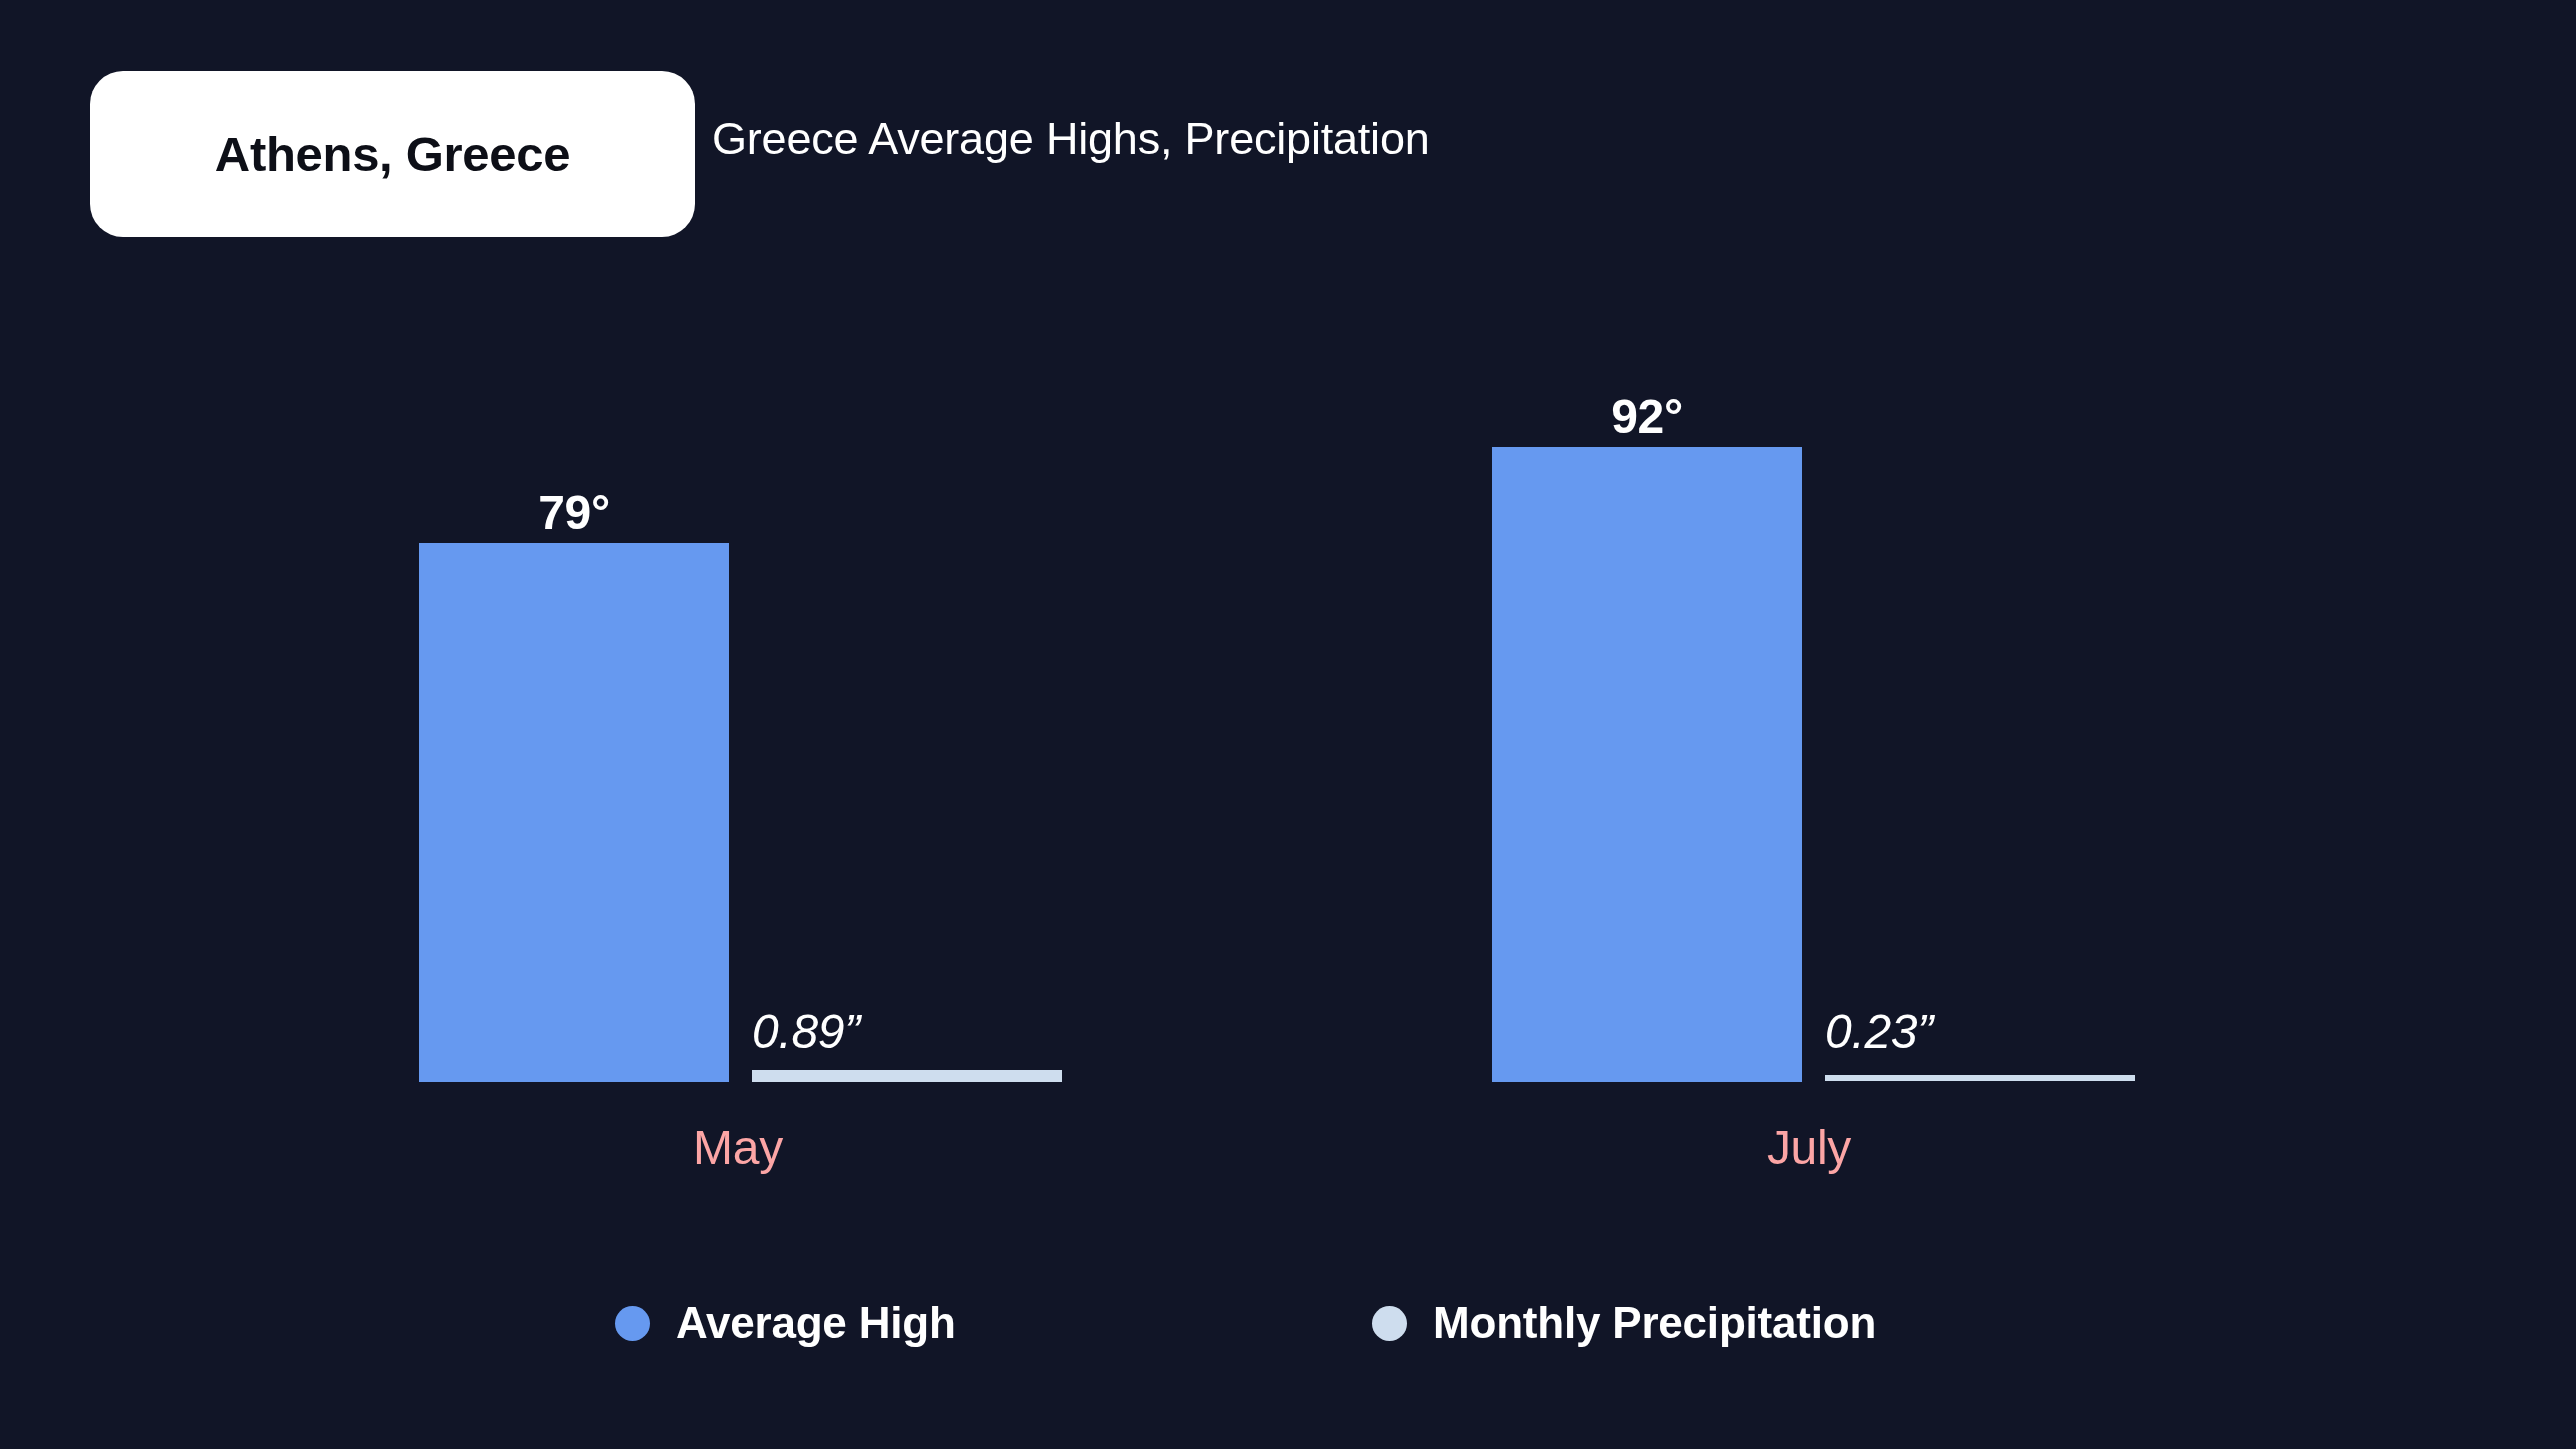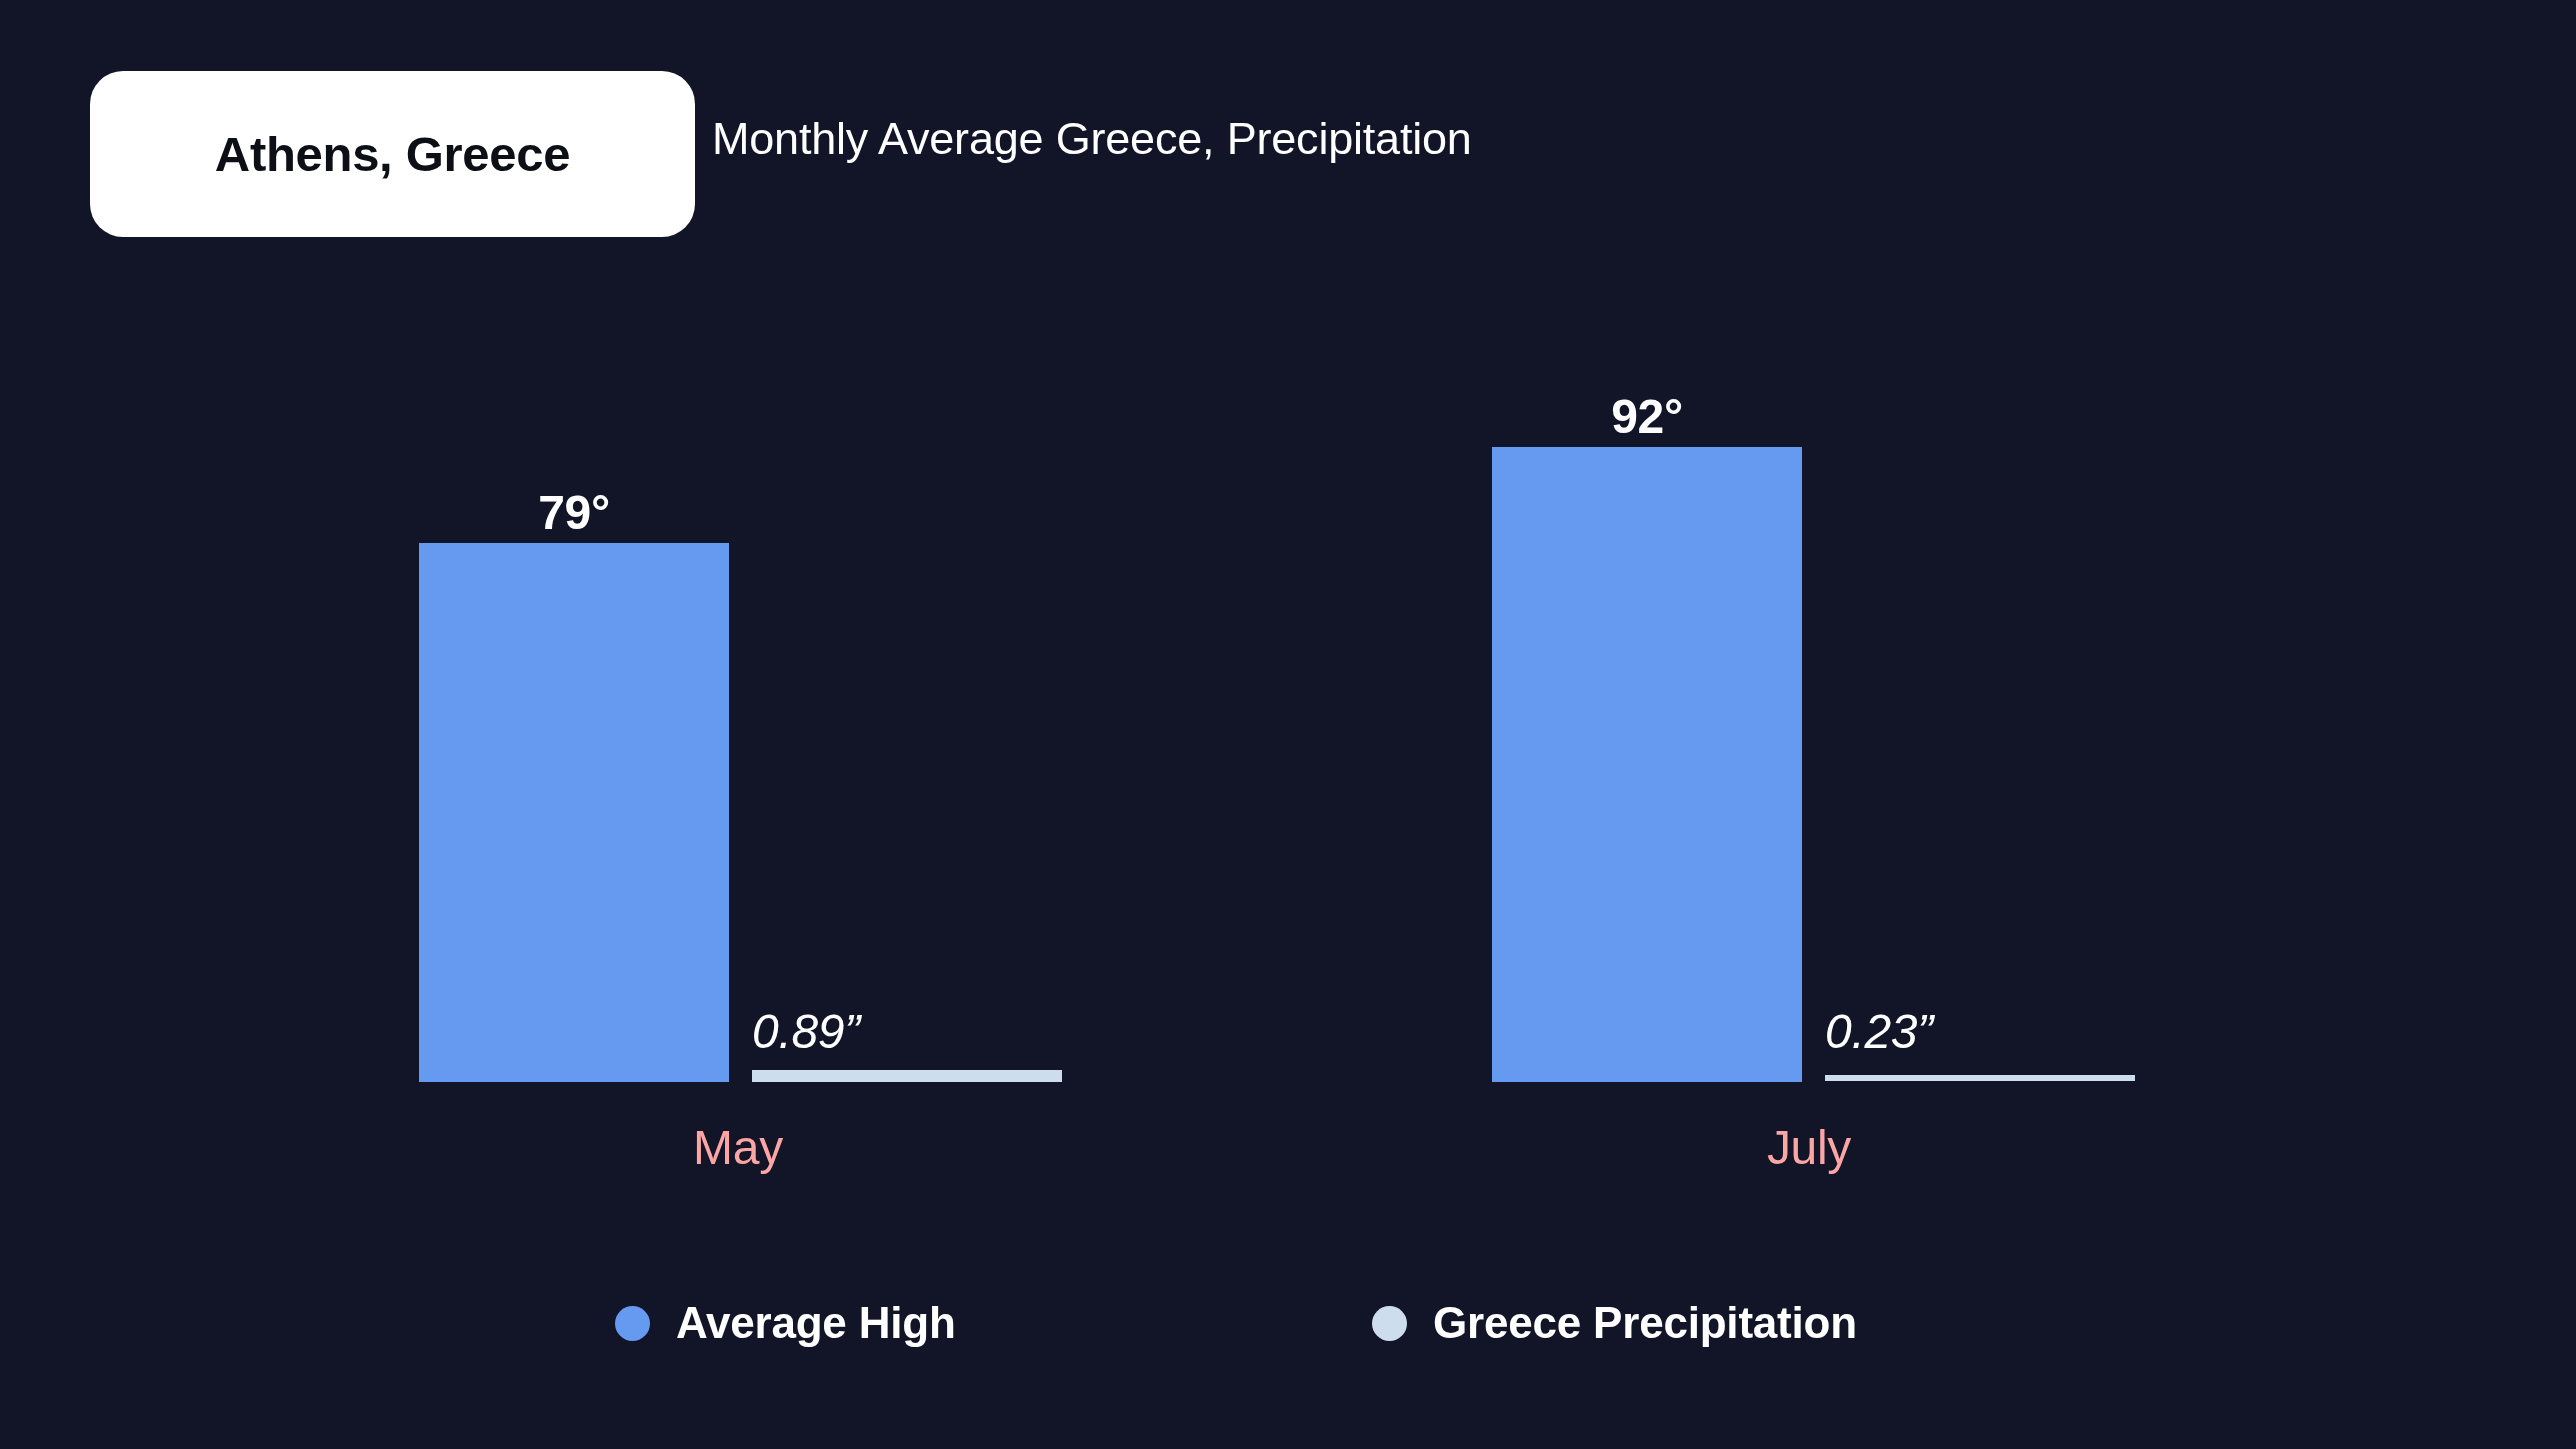--- a/index.html
+++ b/index.html
@@ -152,21 +152,21 @@
   #legend-item-0 { left: 615px; }
   #legend-item-1 { left: 1372px; }
 </style>
 </head>
 <body style="background: rgb(17, 21, 39);">
 
 <div id="header">
   <div id="city-pill">
     <span id="city-pill-label">Athens, Greece</span>
   </div>
-  <div id="subtitle">Monthly Average Greece, Precipitation</div>
+  <div id="subtitle">Greece Average Highs, Precipitation</div>
 </div>
 
 <div id="plot">
 
   <div class="group">
     <div class="temp-label" style="left: 419px; top: 489px;">79°</div>
     <div class="temp-bar" style="left: 419px; top: 543px; height: 539px; background: rgb(102, 153, 240);"></div>
     <div class="precip-label" style="left: 752px; top: 1008px;">0.89”</div>
     <div class="precip-bar" style="left: 752px; top: 1070px; height: 11.6px; background: rgb(206, 221, 238);"></div>
     <div class="month-label" style="left: 583px;">May</div>
@@ -182,16 +182,16 @@
 
 </div>
 
 <div id="legend">
   <div class="legend-item" id="legend-item-0">
     <span class="legend-swatch" style="background: rgb(102, 153, 240);"></span>
     <span class="legend-label">Average High</span>
   </div>
   <div class="legend-item" id="legend-item-1">
     <span class="legend-swatch" style="background: rgb(206, 221, 238);"></span>
-    <span class="legend-label">Greece Precipitation</span>
+    <span class="legend-label">Monthly Precipitation</span>
   </div>
 </div>
 
 
 </body></html>

